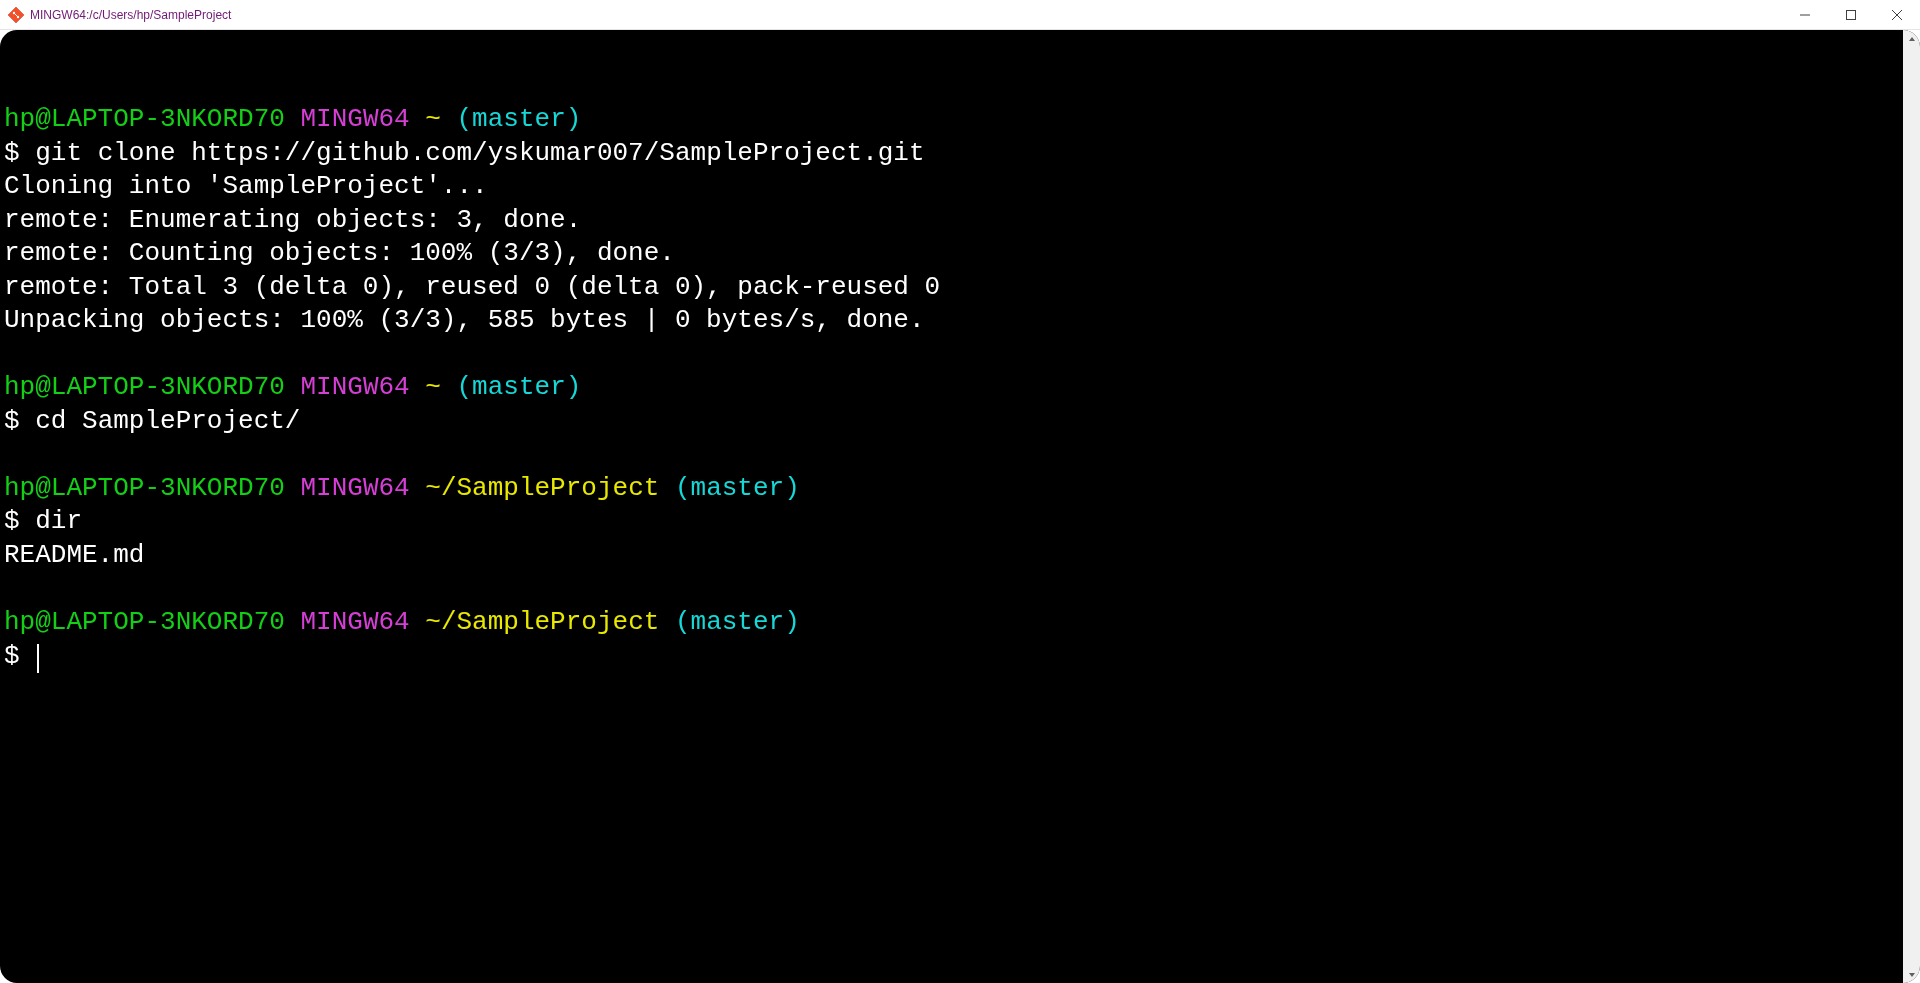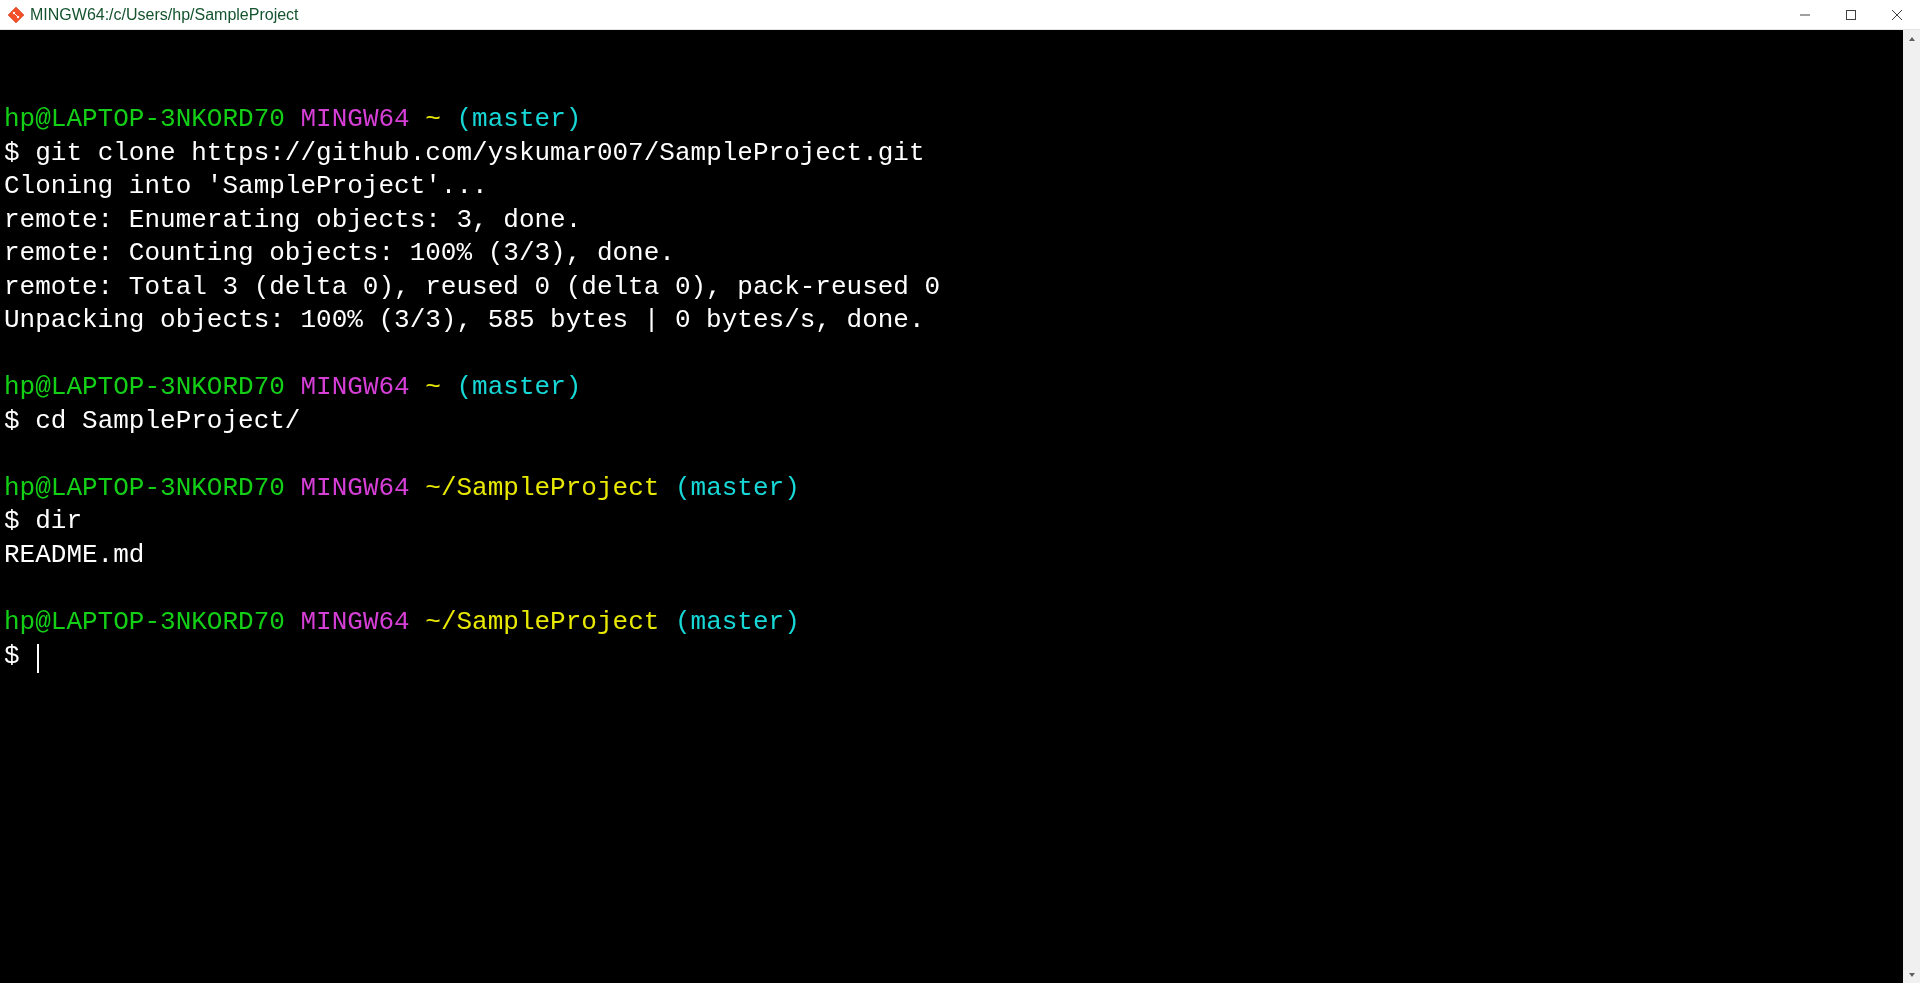--- a/index.html
+++ b/index.html
@@ -26,22 +26,22 @@
   }
   .titlebar-icon {
     width: 16px;
     height: 16px;
     margin: 0 6px 0 8px;
     display: inline-flex;
     align-items: center;
     justify-content: center;
   }
   .titlebar-title {
-    font-size: 16px;
-    color: #14532d;
+    font-size: 12px;
+    color: #701a75;
     flex: 0 0 auto;
   }
   .titlebar-spacer { flex: 1 1 auto; }
   .win-controls {
     display: flex;
     height: 100%;
   }
   .win-btn {
     width: 46px;
     height: 100%;
@@ -52,20 +52,21 @@
     font-size: 10px;
     cursor: pointer;
   }
   .win-btn svg { width: 10px; height: 10px; stroke: currentColor; fill: none; stroke-width: 1; }
 
   .terminal-wrap {
     flex: 1 1 auto;
     position: relative;
     background: #000000;
     overflow: hidden;
+    border-radius: 17px;
   }
   .terminal {
     position: absolute;
     inset: 0;
     padding: 6px 4px 4px 4px;
     font-family: Consolas, "Courier New", monospace;
     font-size: 26px;
     line-height: 1.29;
     color: #ffffff;
     white-space: pre;

